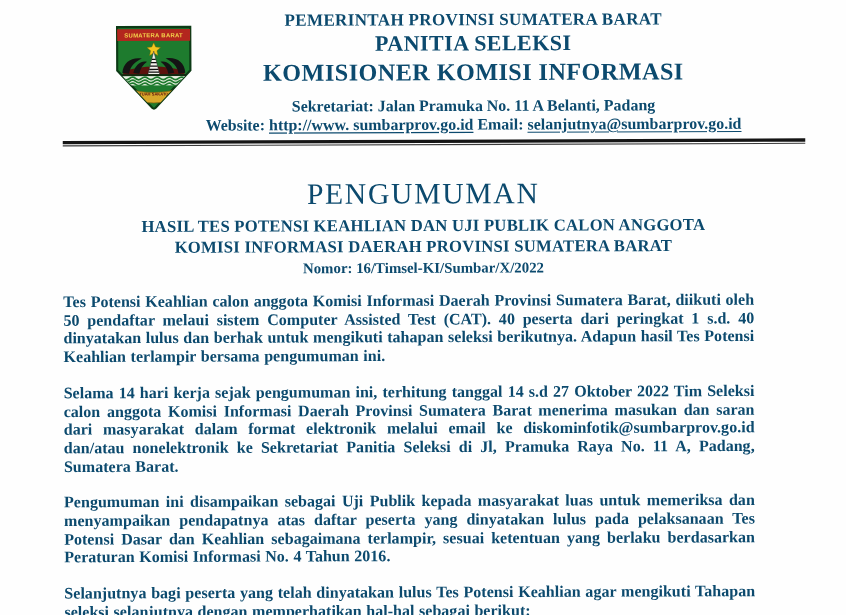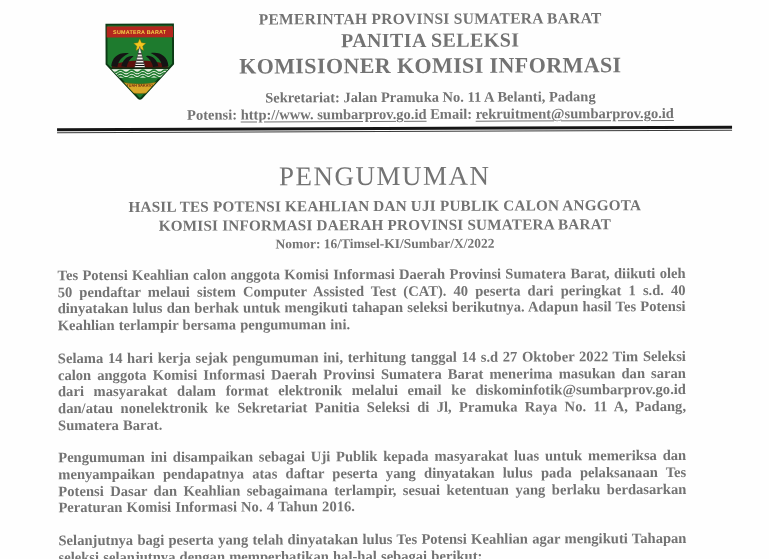--- a/index.html
+++ b/index.html
@@ -2,21 +2,21 @@
 <html><head>
 <meta charset="utf-8">
 <style>
   html, body { margin: 0; padding: 0; }
   .page {
     position: relative;
     width: 769px;
     height: 559px;
     background: #fefefe;
     overflow: hidden;
-    color: #737373;
+    color: #0c4a6e;
     font-family: "Liberation Serif", "DejaVu Serif", serif;
   }
   .sheet { transform: rotate(-0.2deg); transform-origin: 50% 20%; }
 
   
   .letterhead { position: relative; height: 122px; }
   .logo { position: absolute; left: 101px; top: 19px; width: 78px; height: 82px; }
   .logo svg { width: 100%; height: 100%; display: block; }
   .lh-text { position: absolute; left: 92px; right: 0; top: 9px; text-align: center; }
   .org1 { font-size: 15.5px; font-weight: bold; letter-spacing: 0.3px; line-height: 19px; }
@@ -93,24 +93,24 @@
           </g>
         </svg>
       </div>
 
       <div class="lh-text">
         <div class="org1">PEMERINTAH PROVINSI SUMATERA BARAT</div>
         <div class="org2">PANITIA SELEKSI</div>
         <div class="org3">KOMISIONER KOMISI INFORMASI</div>
         <div class="addr">Sekretariat: Jalan Pramuka No. 11 A Belanti, Padang</div>
         <div class="contact">
-          <span>Potensi:</span>
+          <span>Website:</span>
           <span class="u">http://www. sumbarprov.go.id</span>
           <span class="email-label">Email:</span>
-          <span class="u">rekruitment@sumbarprov.go.id</span>
+          <span class="u">selanjutnya@sumbarprov.go.id</span>
         </div>
       </div>
     </header>
 
     <div class="rule"></div>
 
     <section class="title-block">
       <h1 class="doc-title">PENGUMUMAN</h1>
       <div class="sub sub-first">HASIL TES POTENSI KEAHLIAN DAN UJI PUBLIK CALON ANGGOTA</div>
       <div class="sub">KOMISI INFORMASI DAERAH PROVINSI SUMATERA BARAT</div>

